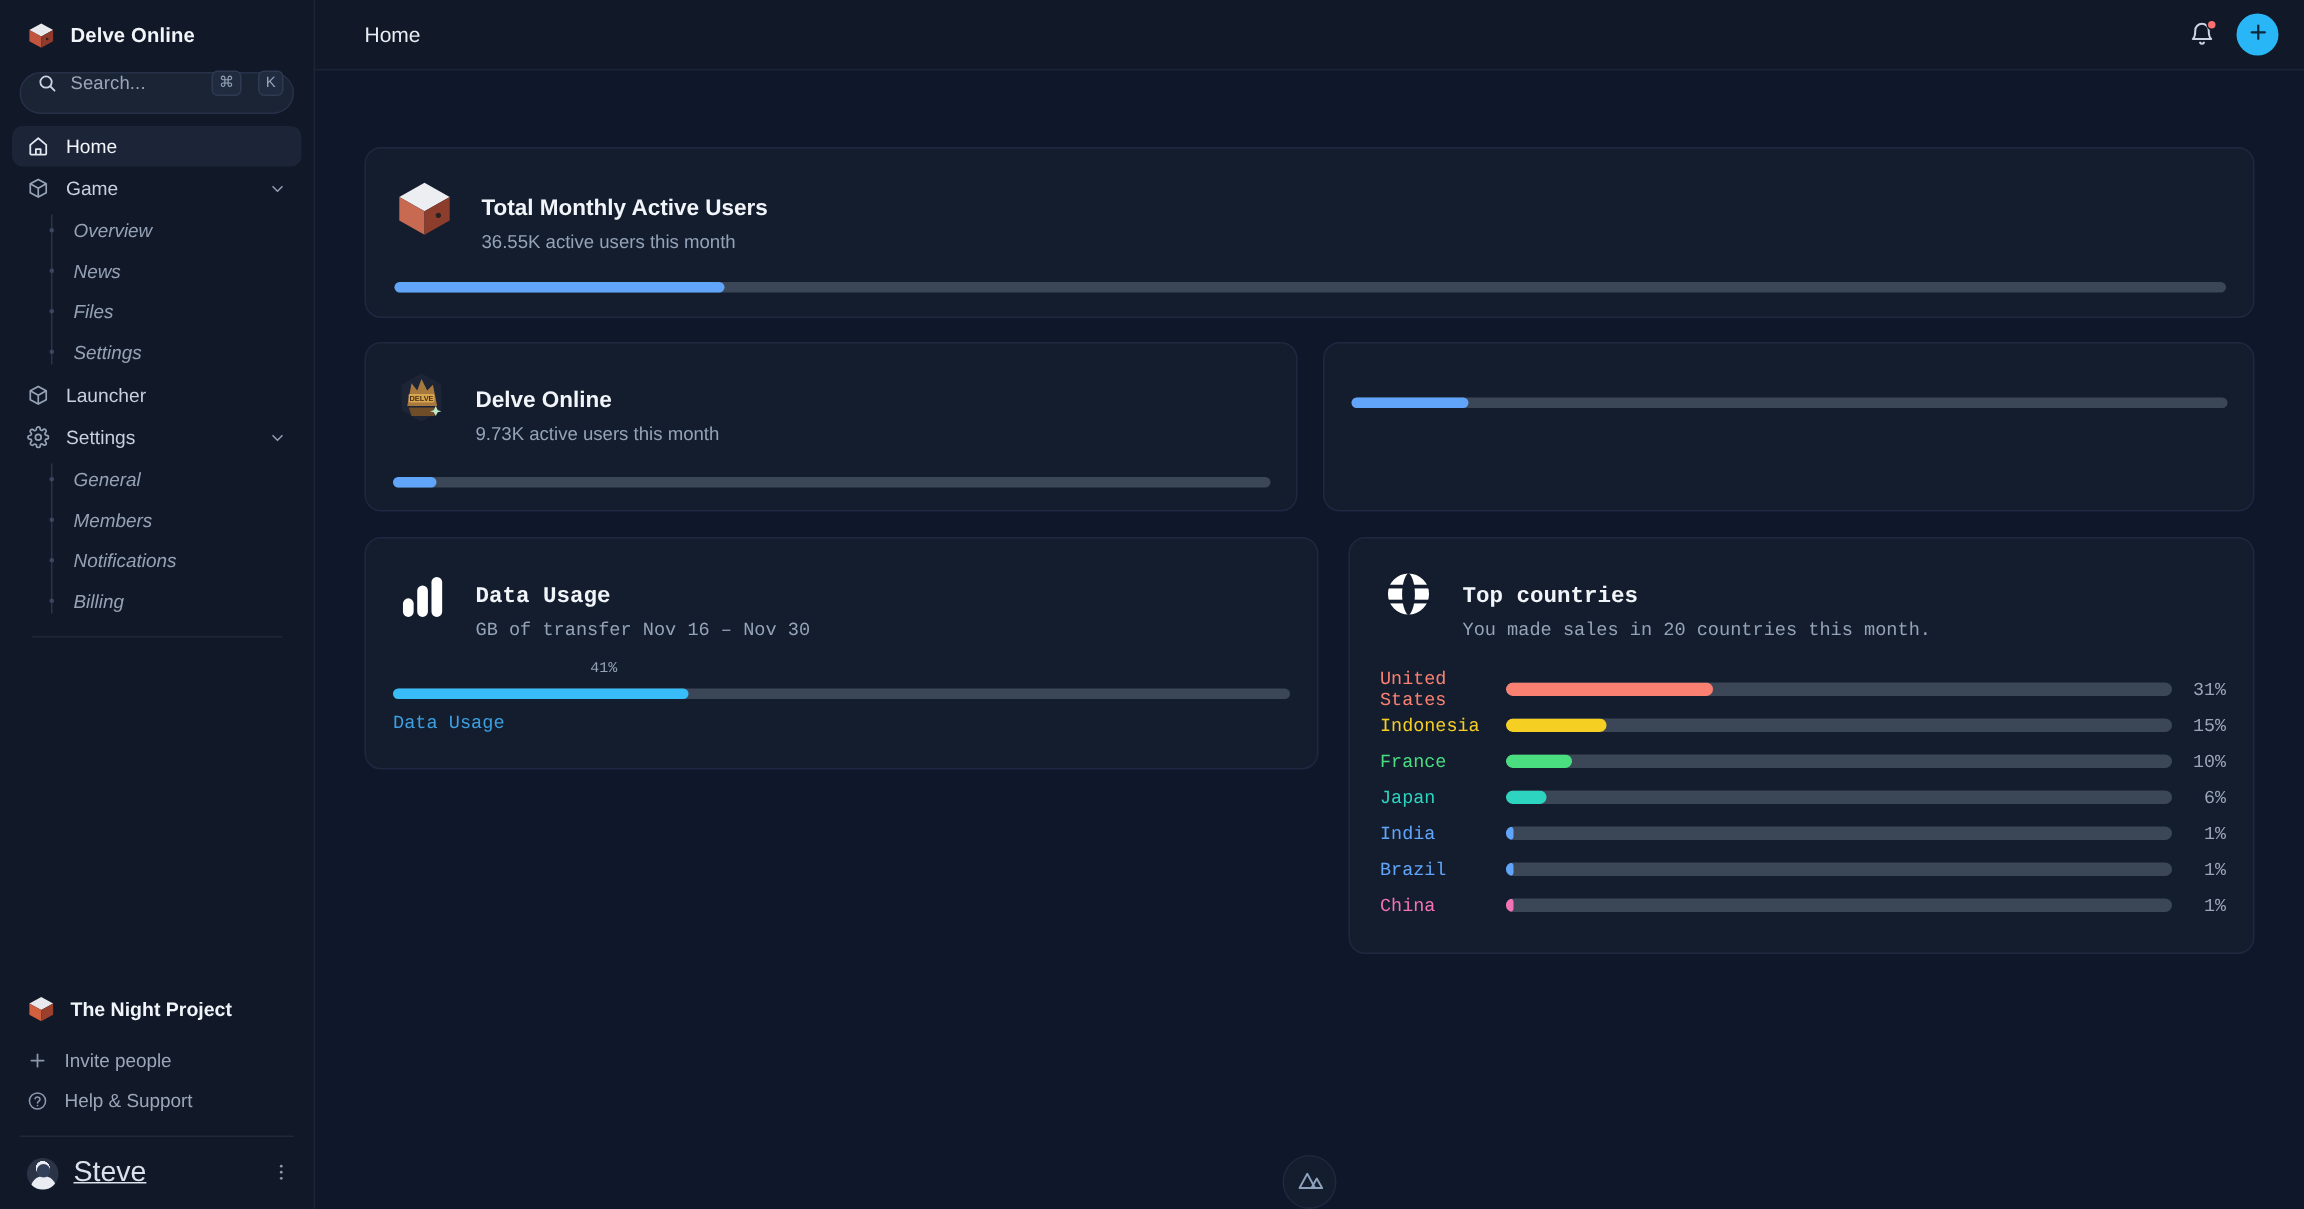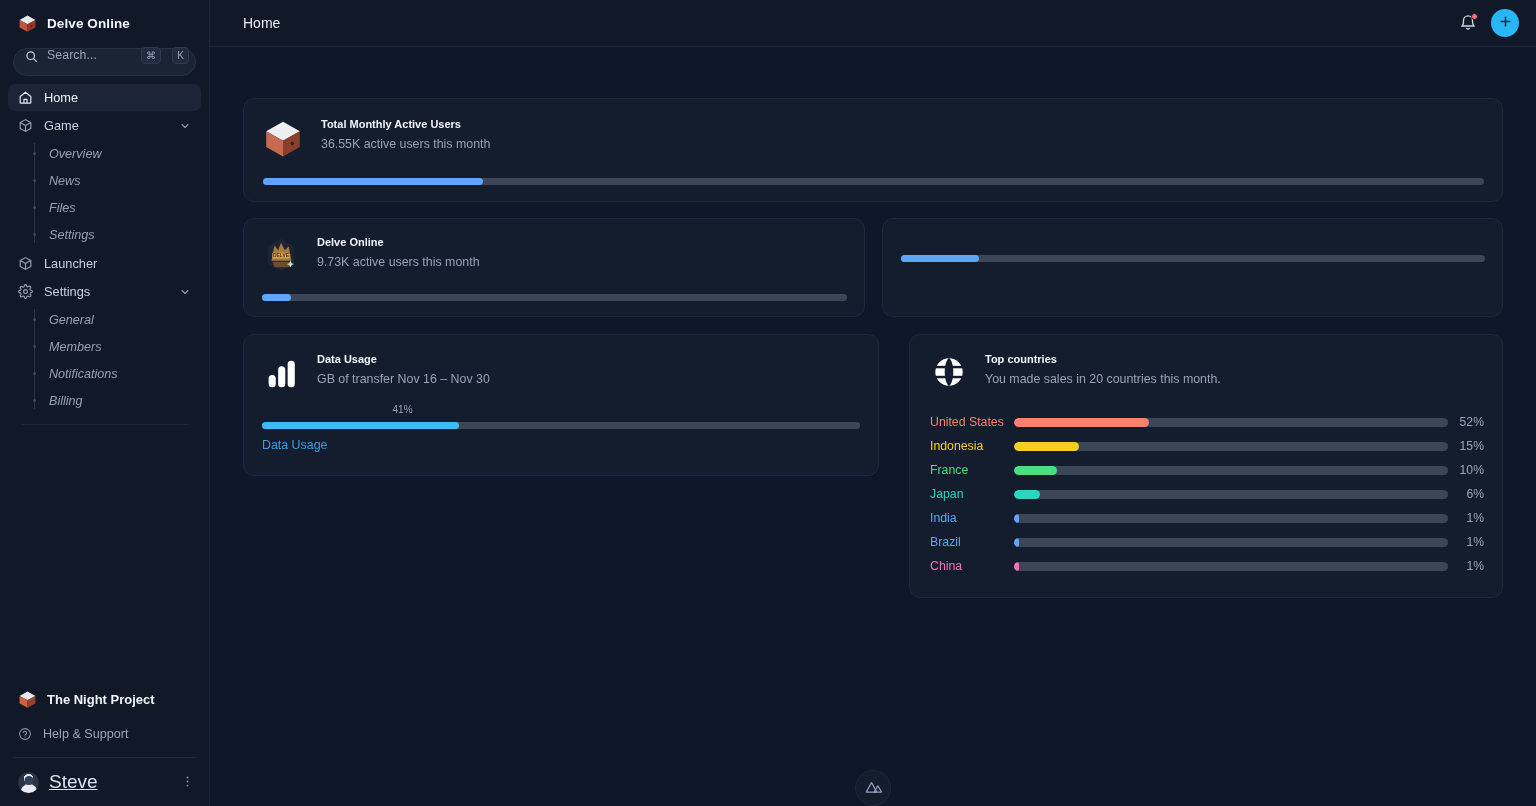--- a/index.html
+++ b/index.html
@@ -134,39 +134,39 @@
     cursor: pointer; border: none;
   }
 
   .content { padding: 51px 33px 0 33px; }
   .card {
     background: #141d2e;
     border: 1px solid #1e2840;
     border-radius: 11px;
   }
   .card-head { display: flex; align-items: flex-start; gap: 17px; }
-  .card-title { font-size: 11px; font-weight: bold; color: #f1f5f9; line-height: 1.35; }
+  .card-title { font-size: 15px; font-weight: bold; color: #f1f5f9; line-height: 1.35; margin-top: 12px; }
   .card-sub { font-size: 12.4px; color: #94a3b8; margin-top: 4px; line-height: 1.35; }
 
   .bar-track {
     height: 7px; border-radius: 4px; background: #3b4657; width: 100%;
   }
   .bar-fill { height: 7px; border-radius: 4px; background: #60a5fa; }
 
   
   .hero { padding: 18px 17px 16px 18px; }
   .hero .icon-box { width: 42px; height: 42px; flex: 0 0 42px; margin-top: 1px;}
   .hero .bar-wrap { margin-top: 18px; padding: 0 1px; }
 
   .row2 { display: flex; gap: 17px; margin-top: 16px; }
   .row2 .card { flex: 1; padding: 16px 17px 15px 18px; }
   .row2 .icon-box { width: 38px; height: 38px; flex: 0 0 38px; margin-top: 1px; }
   .row2 .bar-wrap { margin-top: 20px; }
 
-  .row3 { display: flex; gap: 30px; margin-top: 17px; align-items: flex-start; }
+  .row3 { display: flex; gap: 20px; margin-top: 17px; align-items: flex-start; font-family: Liberation Mono, monospace; }
   .usage-card { width: 636px; flex: 0 0 636px; padding: 17px 18px 22px 18px; }
   .usage-card .icon-box { width: 38px; height: 38px; flex: 0 0 38px; margin-top: 2px; }
   .usage-pct { font-size: 10px; color: #94a3b8; text-align: center; margin: 12px 0 7px 0; width: 47%; }
   .usage-link { display: inline-block; margin-top: 9px; font-size: 12.4px; color: #3b9fe0; cursor: pointer; text-decoration: none;}
 
   .countries-card { flex: 1; padding: 17px 18px 19px 20px; }
   .countries-card .icon-box { width: 38px; height: 38px; flex: 0 0 38px; margin-top: 1px; }
   .c-list { margin-top: 19px; }
   .c-row { display: flex; align-items: center; height: 24px; }
   .c-name { width: 84px; flex: 0 0 84px; font-size: 12.3px; }
@@ -306,20 +306,29 @@
           <svg viewBox="0 0 24 24" width="19" height="19">
             <polygon points="12,2 22,7.5 12,13 2,7.5" fill="#e7e9ec"></polygon>
             <polygon points="2,7.5 12,13 12,22.5 2,17" fill="#d2603f"></polygon>
             <polygon points="22,7.5 12,13 12,22.5 22,17" fill="#9a402c"></polygon>
           </svg>
         </span>
         <span class="project-name">The Night Project</span>
       </div>
 
       <div class="mini-nav">
+        <div class="mini-item">
+          <span class="ico">
+            <svg viewBox="0 0 24 24" width="14" height="14" fill="none" stroke="currentColor" stroke-width="2" stroke-linecap="round">
+                <line x1="12" y1="5" x2="12" y2="19"></line>
+                <line x1="5" y1="12" x2="19" y2="12"></line>
+              </svg>
+          </span>
+          <span>Invite people</span>
+        </div>
         <div class="mini-item">
           <span class="ico">
             <svg viewBox="0 0 24 24" width="14" height="14" fill="none" stroke="currentColor" stroke-width="1.8" stroke-linecap="round">
                 <circle cx="12" cy="12" r="9.2"></circle>
                 <path d="M9.2 9.3a2.9 2.9 0 0 1 5.6 1c0 1.9-2.8 2.4-2.8 4"></path>
                 <line x1="12" y1="17.2" x2="12" y2="17.3"></line>
               </svg>
           </span>
           <span>Help &amp; Support</span>
         </div>
@@ -460,21 +469,21 @@
               <div class="card-title">Top countries</div>
               <div class="card-sub">You made sales in 20 countries this month.</div>
             </div>
           </div>
           <div class="c-list" id="country-list">
               <div class="c-row">
                 <span class="c-name" style="color: rgb(250, 128, 114);">United States</span>
                 <span class="c-track" style="background: rgb(59, 70, 87);">
                   <span class="c-fill" style="display: block; width: 31%; background: rgb(250, 128, 114);"></span>
                 </span>
-                <span class="c-pct">52%</span>
+                <span class="c-pct">31%</span>
               </div>
               <div class="c-row">
                 <span class="c-name" style="color: rgb(246, 207, 35);">Indonesia</span>
                 <span class="c-track" style="background: rgb(59, 70, 87);">
                   <span class="c-fill" style="display: block; width: 15%; background: rgb(246, 207, 35);"></span>
                 </span>
                 <span class="c-pct">15%</span>
               </div>
               <div class="c-row">
                 <span class="c-name" style="color: rgb(74, 222, 128);">France</span>

